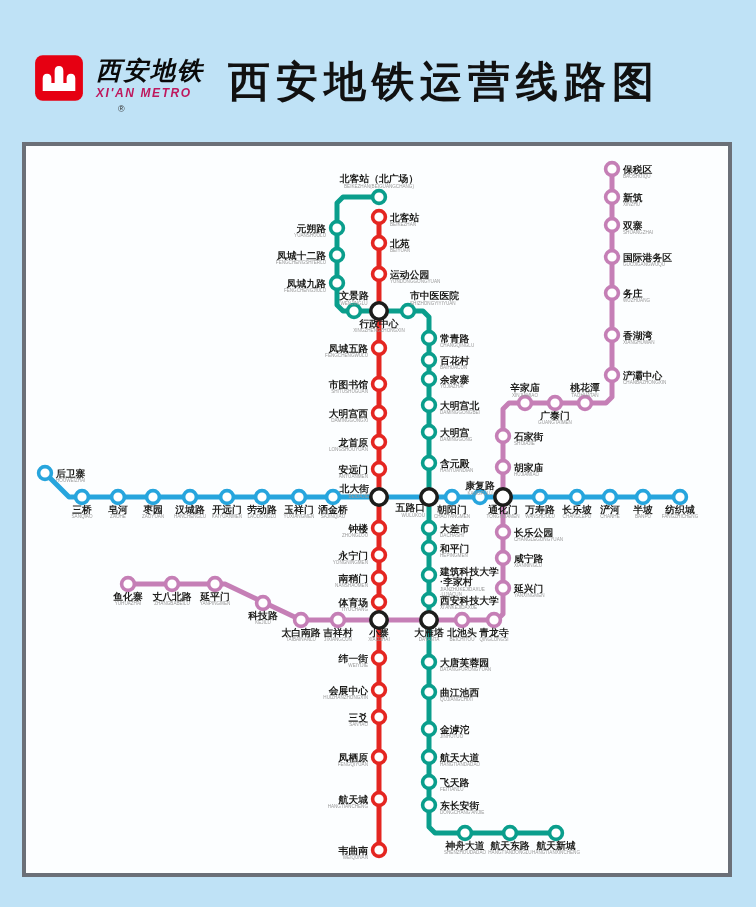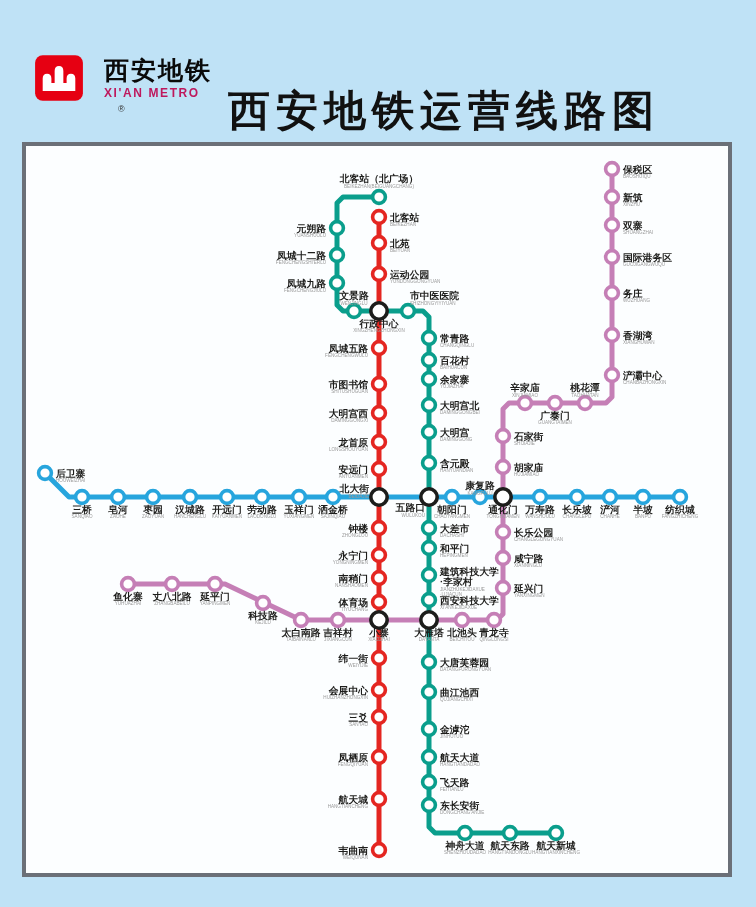--- a/index.html
+++ b/index.html
@@ -6,26 +6,26 @@
   #page{
     position:relative;width:756px;height:907px;
     background:#bfe2f6;overflow:hidden;
     font-family:"Liberation Sans",sans-serif;
   }
   
   #header{position:absolute;left:0;top:0;width:756px;height:142px;}
   .logo{position:absolute;left:34px;top:54px;display:flex;align-items:center;}
   .logo-icon{width:50px;height:48px;}
   .logo-reg{position:absolute;left:84px;top:50px;font-size:9px;color:#333;}
-  .logo-text{margin-left:20px;line-height:1;}
+  .logo-text{margin-left:12px;line-height:1;font-style:italic;}
   .logo-cn{font-size:25px;font-weight:bold;color:#0a0a0a;letter-spacing:2px;}
   .logo-en{font-size:12px;font-weight:bold;color:#be185d;letter-spacing:1.6px;margin-top:4px;}
   .title{
     position:absolute;left:228px;top:54px;width:410px;
-    font-size:42px;font-weight:bold;color:#111;letter-spacing:6px;white-space:nowrap;margin-top:29px;
+    font-size:42px;font-weight:bold;color:#111;letter-spacing:6px;white-space:nowrap;
   }
   
   #map-panel{
     position:absolute;left:22px;top:142px;width:710px;height:735px;
     box-sizing:border-box;background:#fcfeff;border:4px solid #6b7078;
   }
   #metro-svg{position:absolute;left:0;top:0;width:756px;height:907px;}
   .st-name{font-size:9.8px;font-weight:bold;fill:#1d1d1b;}
   .st-py{font-size:4.6px;fill:#9a9a9a;}
 </style>

